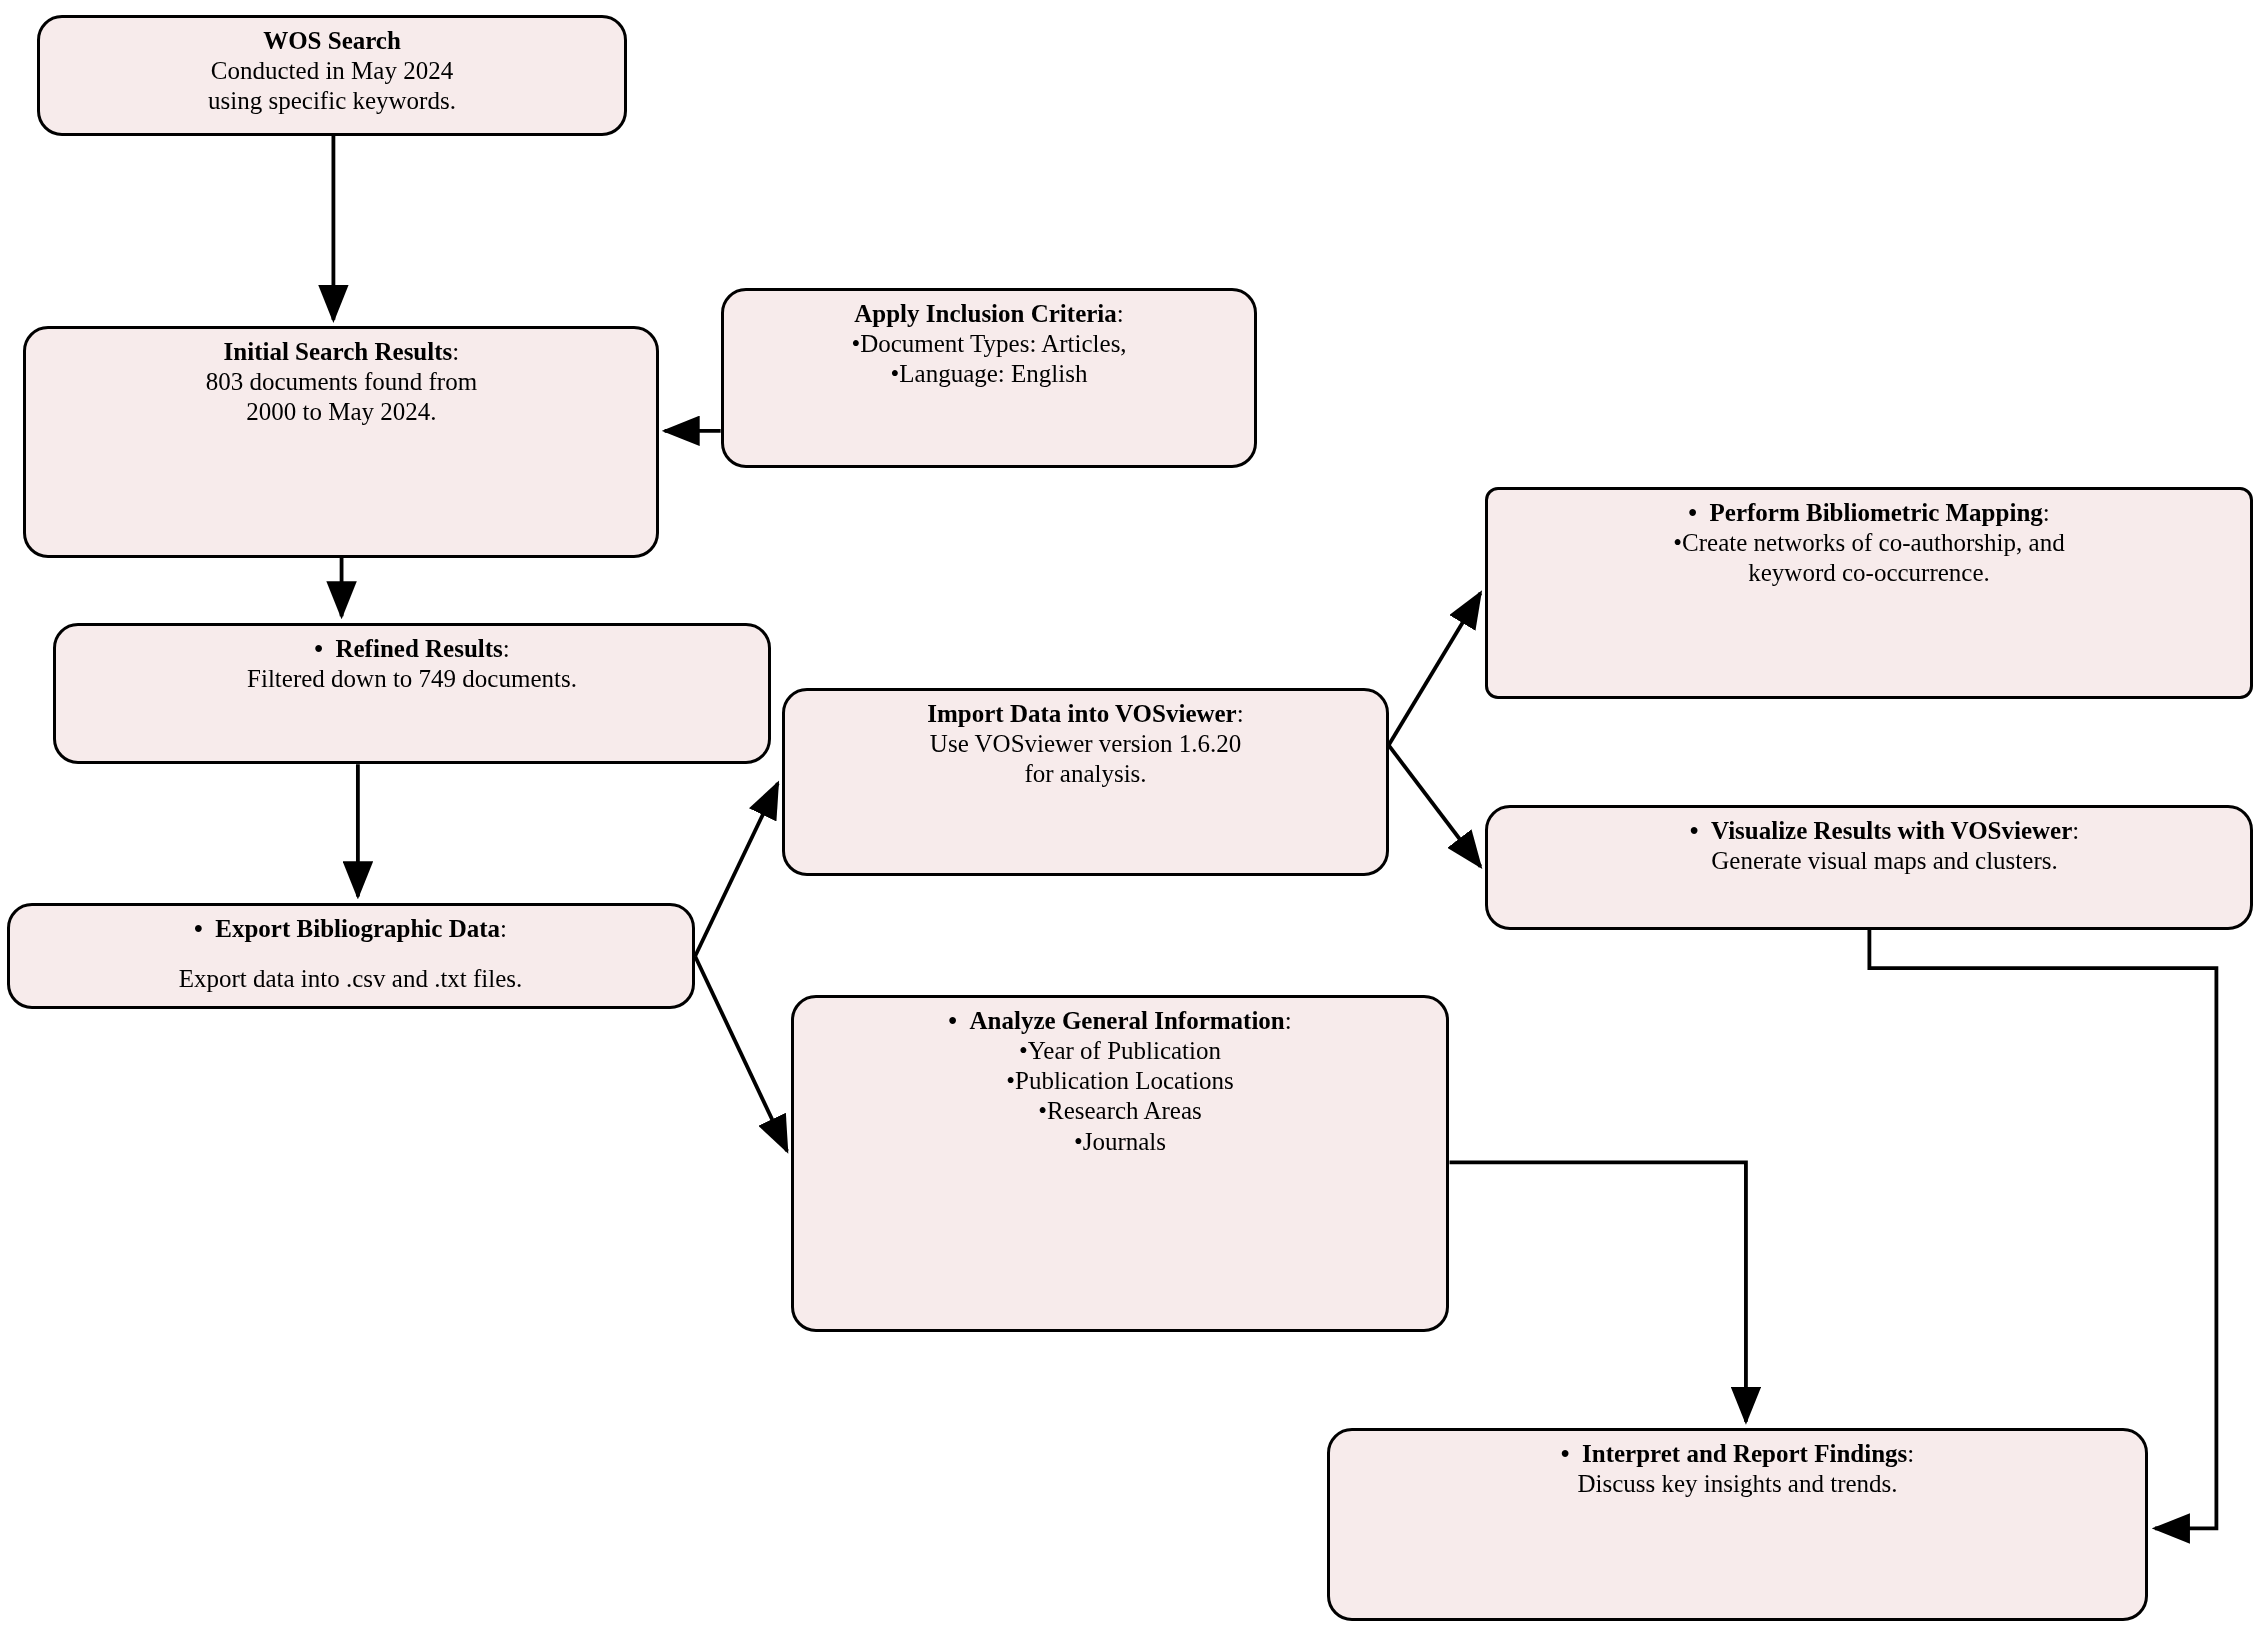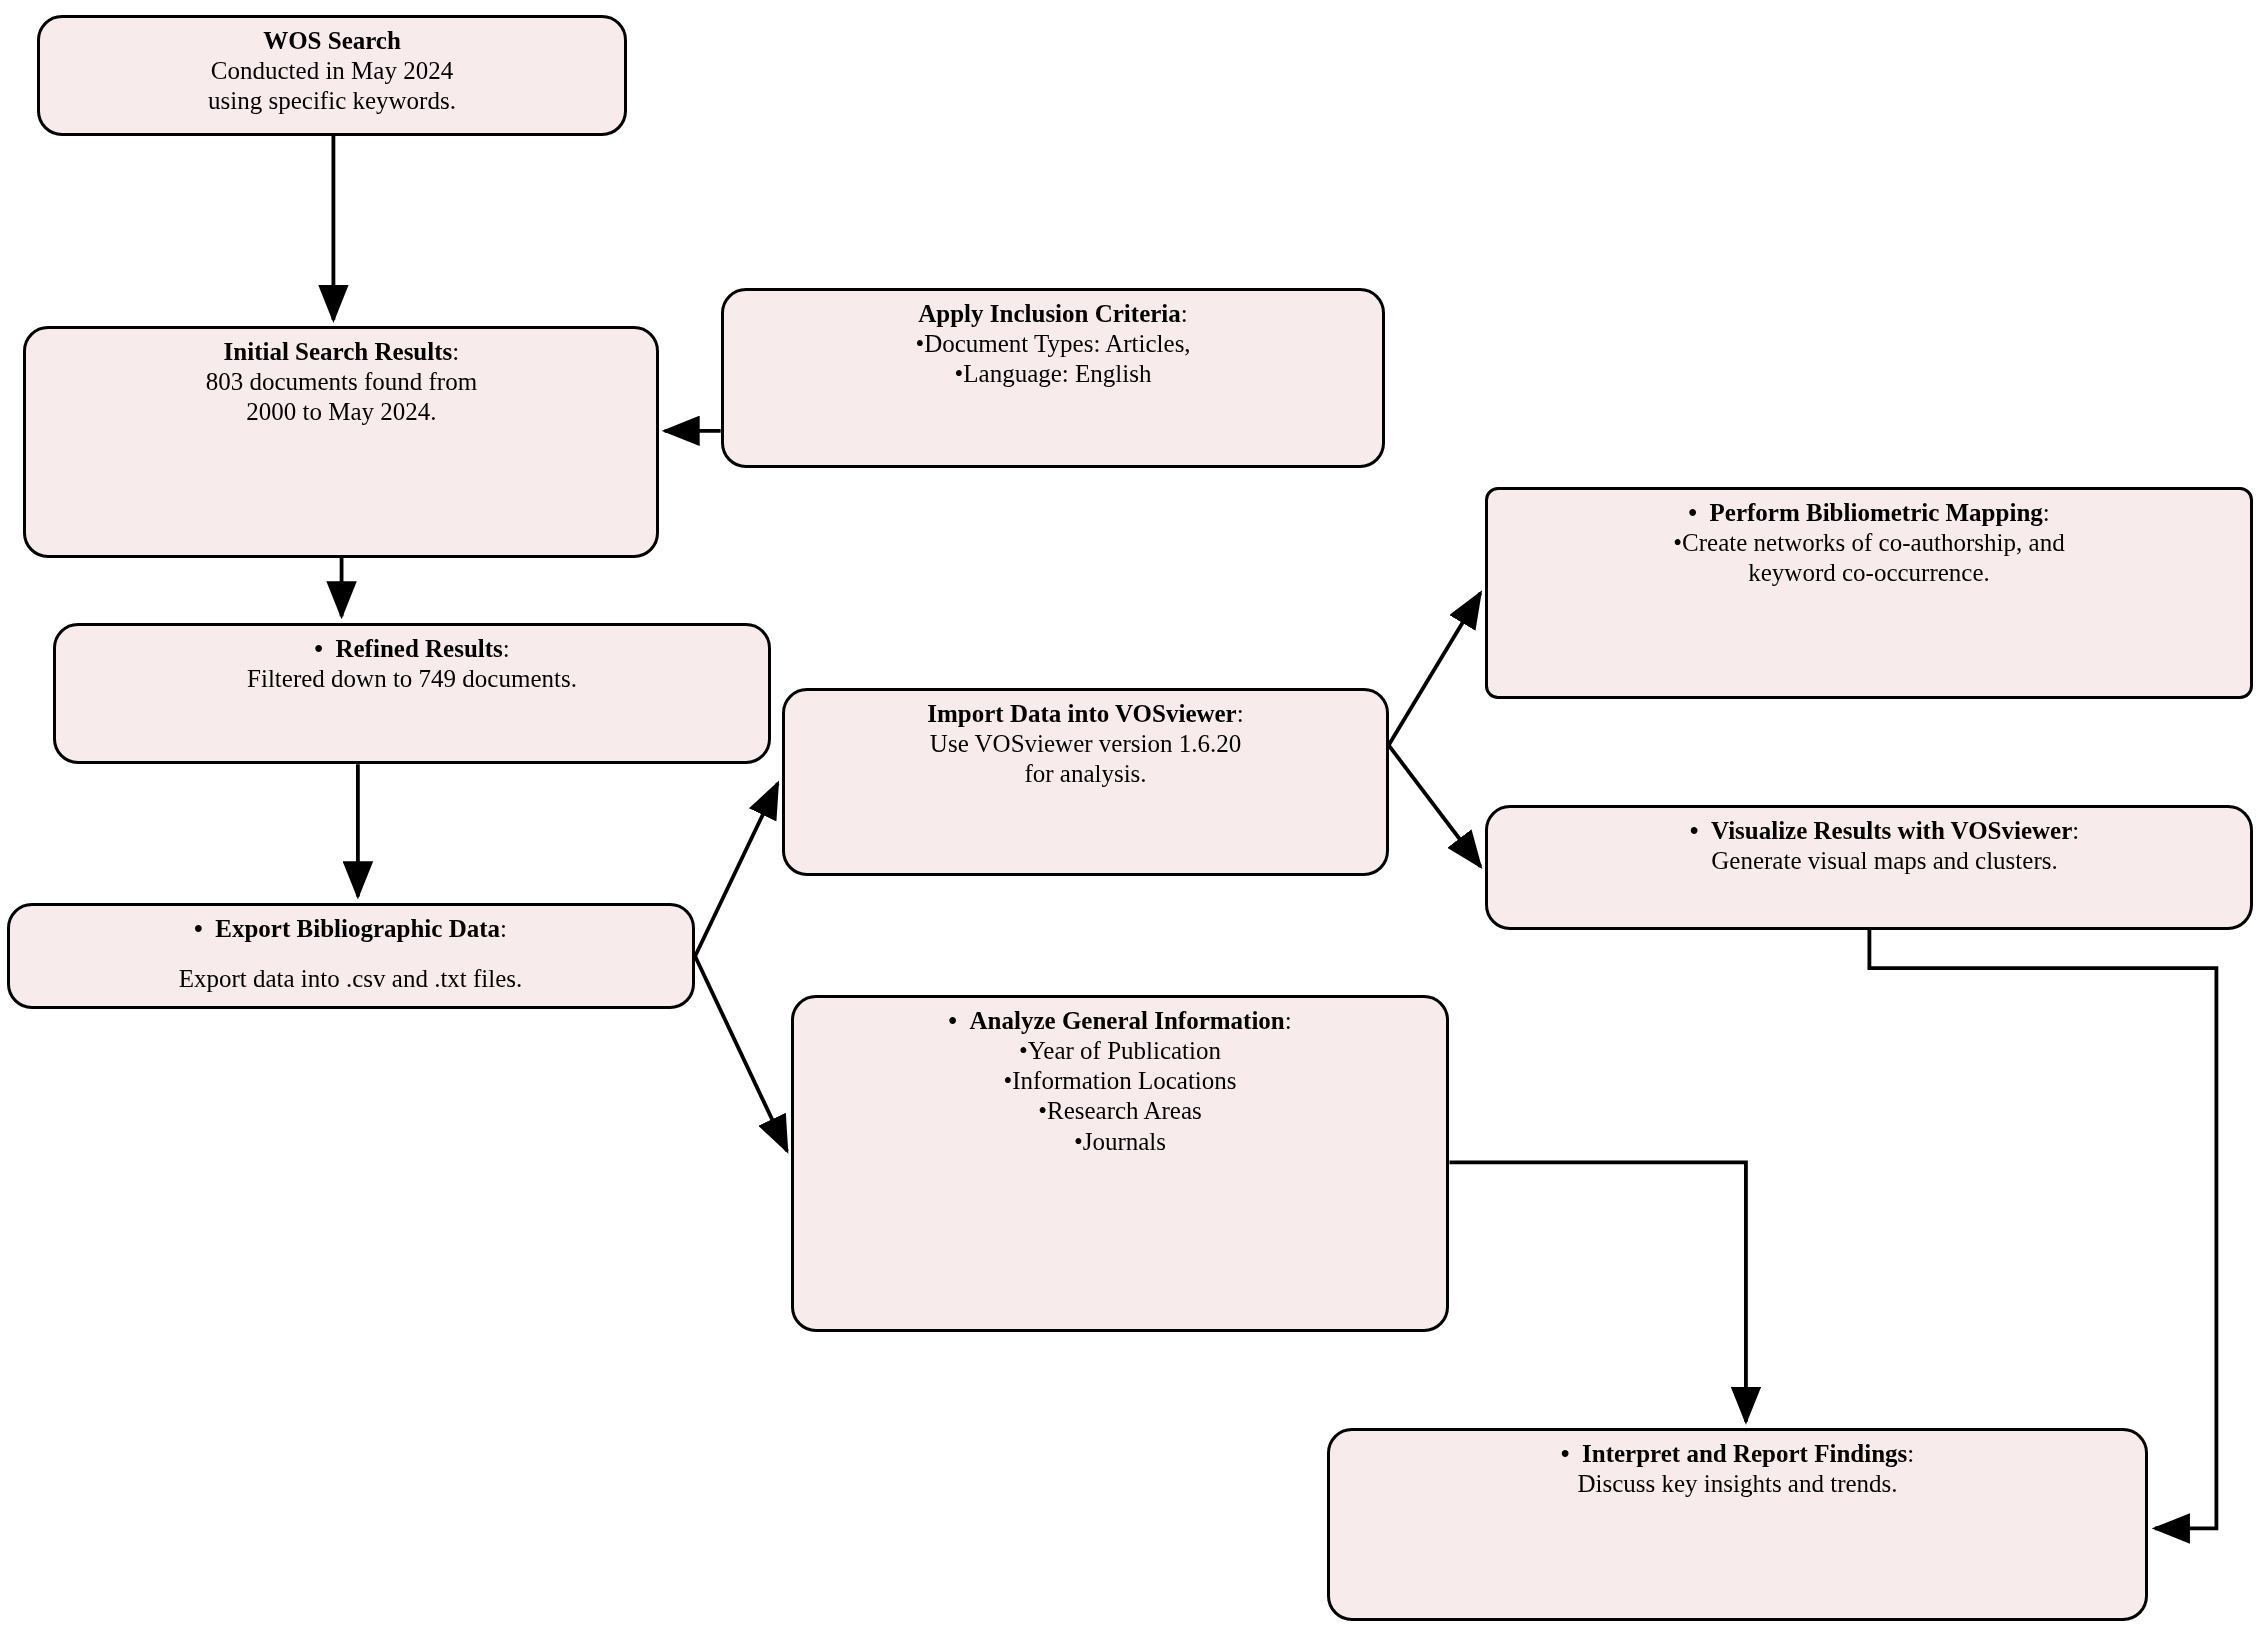--- a/index.html
+++ b/index.html
@@ -97,21 +97,21 @@
     <div class="line">Conducted in May 2024</div>
     <div class="line">using specific keywords.</div>
   </div>
 
   <div class="node" style="left:23.4px; top:326px; width:636px; height:232px;">
     <div class="line"><span class="ttl">Initial Search Results</span><span>:</span></div>
     <div class="line">803 documents found from</div>
     <div class="line">2000 to May 2024.</div>
   </div>
 
-  <div class="node" style="left:721px; top:288px; width:664px; height:180px;">
+  <div class="node" style="left:721px; top:288px; width:536px; height:180px;">
     <div class="line"><span class="ttl">Apply Inclusion Criteria</span><span>:</span></div>
     <div class="line">•Document Types: Articles,</div>
     <div class="line">•Language: English</div>
   </div>
 
   <div class="node" style="left:53px; top:623px; width:718px; height:141px;">
     <div class="line"><span class="bullet-dot">•</span>&nbsp;&nbsp;<span class="ttl">Refined Results</span><span>:</span></div>
     <div class="line">Filtered down to 749 documents.</div>
   </div>
 
@@ -133,21 +133,21 @@
   </div>
 
   <div class="node" style="left:1485px; top:805px; width:768px; height:125px;padding-left:45px;">
     <div class="line"><span class="bullet-dot">•</span>&nbsp;&nbsp;<span class="ttl">Visualize Results with VOSviewer</span><span>:</span></div>
     <div class="line">Generate visual maps and clusters.</div>
   </div>
 
   <div class="node" style="left:791px; top:995px; width:658px; height:337px;">
     <div class="line"><span class="bullet-dot">•</span>&nbsp;&nbsp;<span class="ttl">Analyze General Information</span><span>:</span></div>
     <div class="line">•Year  of Publication</div>
-    <div class="line">•Information Locations</div>
+    <div class="line">•Publication Locations</div>
     <div class="line">•Research Areas</div>
     <div class="line">•Journals</div>
   </div>
 
   <div class="node" style="left:1327px; top:1428px; width:821px; height:193px;">
     <div class="line"><span class="bullet-dot">•</span>&nbsp;&nbsp;<span class="ttl">Interpret and Report Findings</span><span>:</span></div>
     <div class="line">Discuss key insights and trends.</div>
   </div>
 
 </div>

